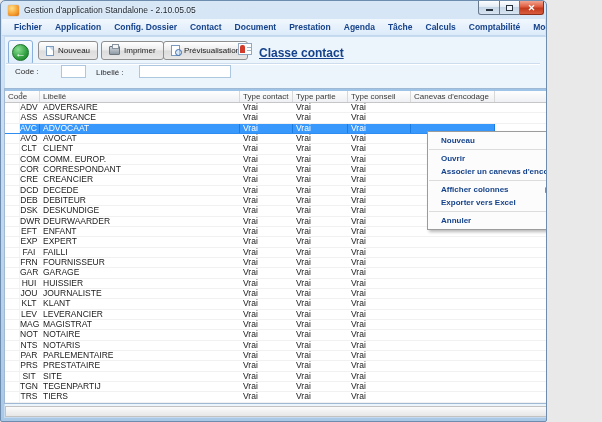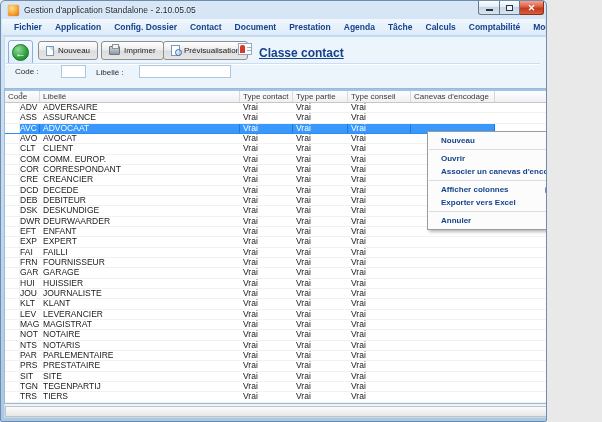--- a/index.html
+++ b/index.html
@@ -68,21 +68,21 @@
   .grid-topline{height:2px;background:#9ec4e8;}
   .grid-header{display:flex;height:12px;background:linear-gradient(#fefefe,#eef0f3);border-bottom:1px solid #c6c6c6;
     font-size:8px;color:#3a3a3a;box-sizing:border-box;}
   .gh{box-sizing:border-box;border-right:1px solid #d8d8d8;padding:1px 9px 0 3px;white-space:nowrap;overflow:hidden;position:relative;}
   .gh.fill{flex:1;border-right:none;}
   .sortmark{position:absolute;left:14px;top:-2px;font-size:5px;color:#8a8a8a;}
   .grid-body{overflow:hidden;}
   .grow{display:flex;height:10.34px;border-bottom:1px solid #f1f1f1;box-sizing:border-box;font-size:8.5px;line-height:9.4px;color:#1a1a1a;}
   .cel{box-sizing:border-box;white-space:nowrap;overflow:hidden;}
   .c-gut{width:15px;border-right:1px solid #f3f3f3;}
-  .c-code{width:20px;text-align:left;padding-right:2px;}
+  .c-code{width:20px;text-align:center;padding-right:2px;}
   .c-lib{width:200px;padding-left:3px;}
   .c-a{width:53px;padding-left:3px;}
   .c-b{width:55px;padding-left:3px;}
   .c-c{width:63px;padding-left:3px;}
   .c-can{width:84px;}
   .c-fill{flex:1;}
   .grow.selected{border-bottom-color:#2f8df2;}
   .grow.selected .cel.hl{background:#3898fb;color:#fff;border-right:1px solid #1e7ce0;}
 
   

